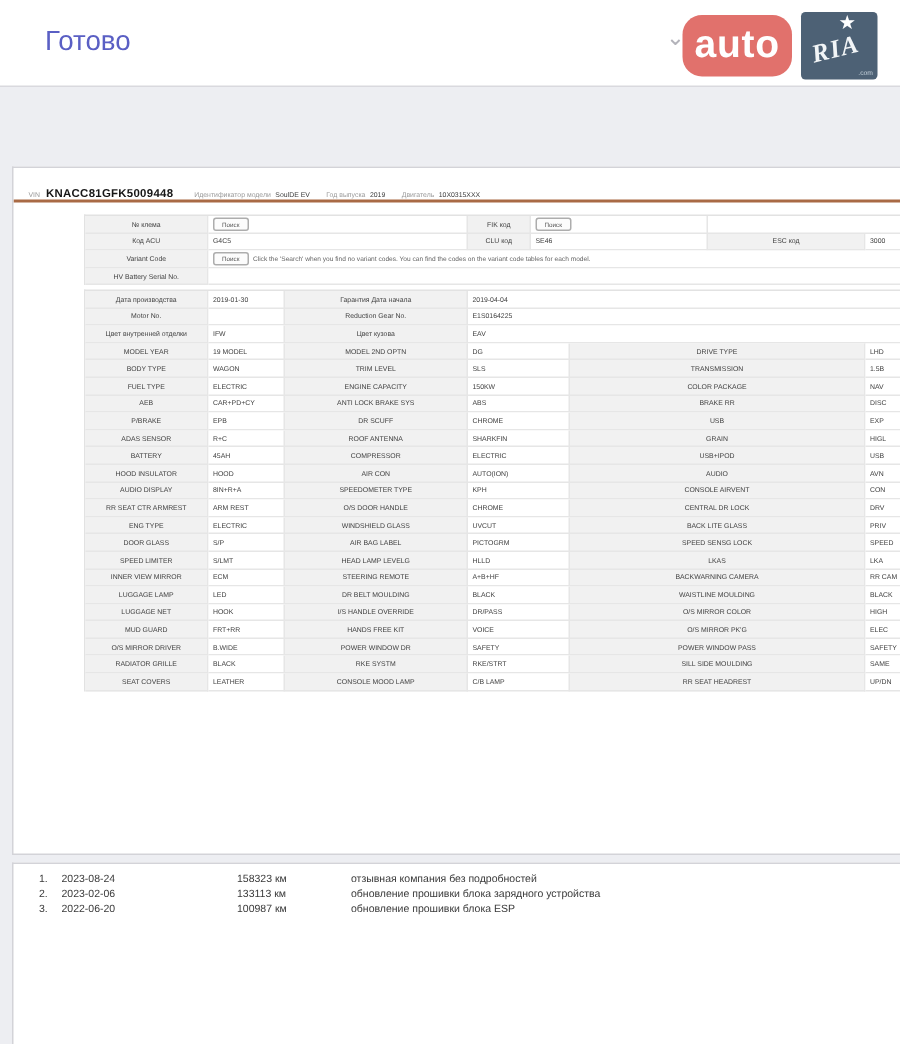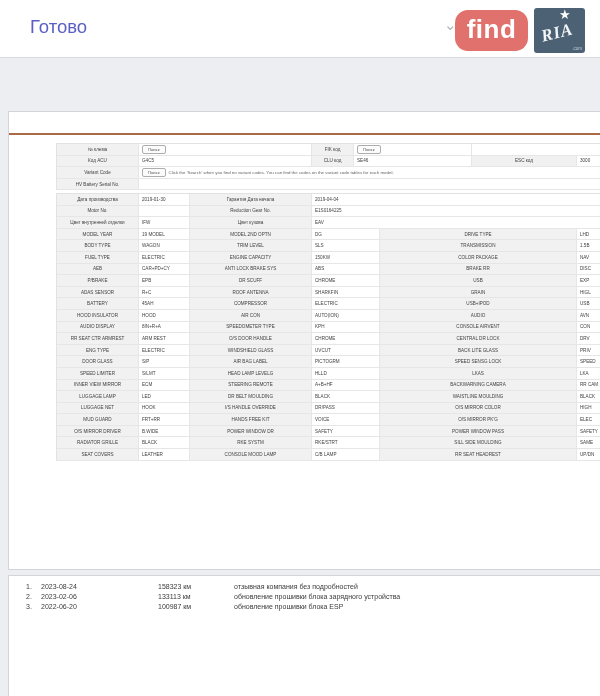--- a/index.html
+++ b/index.html
@@ -50,31 +50,36 @@
   .recall-row span{position:absolute;top:0;font-size:7px;color:#3a3a3a;white-space:nowrap}
   .r-no{left:17px}.r-date{left:32px}.r-km{left:149px}.r-desc{left:225px}
 </style>
 </head>
 <body>
 
 <header class="toolbar">
   <button class="done">Готово</button>
   <span class="chev">⌄</span>
   <div class="badge-auto">
-    <span>find</span>
+    <span>auto</span>
   </div>
   <div class="badge-ria">
     <span class="ria-star">★</span>
     <span class="ria-text">RIA</span>
     <span class="ria-sub">.com</span>
   </div>
 </header>
 
 <div class="canvas">
   <section class="page page1">
+    <div class="vinbar">
+      <span class="vin-lab">VIN</span>
+      <span class="vin-val">KNACC81GFK5009448</span>
+      <span id="vin-meta" style="display: inline;"><span class="meta-item"><span class="m-lab">Идентификатор модели</span><span class="m-val">SoulDE EV</span></span><span class="meta-item"><span class="m-lab">Год выпуска</span><span class="m-val">2019</span></span><span class="meta-item"><span class="m-lab">Двигатель</span><span class="m-val">10X0315XXX</span></span></span>
+    </div>
     <div class="rule"></div>
     <div id="info-table" class="ptable">
         <div class="trow">
           <div class="c lab" style="width: 82px;">№ клема</div>
           <div class="c val" style="width: 173px;">
             <span class="btn">Поиск</span>
           </div>
           <div class="c lab" style="width: 42px;">FIK код</div>
           <div class="c val" style="width: 118px;">
             <span class="btn">Поиск</span>

